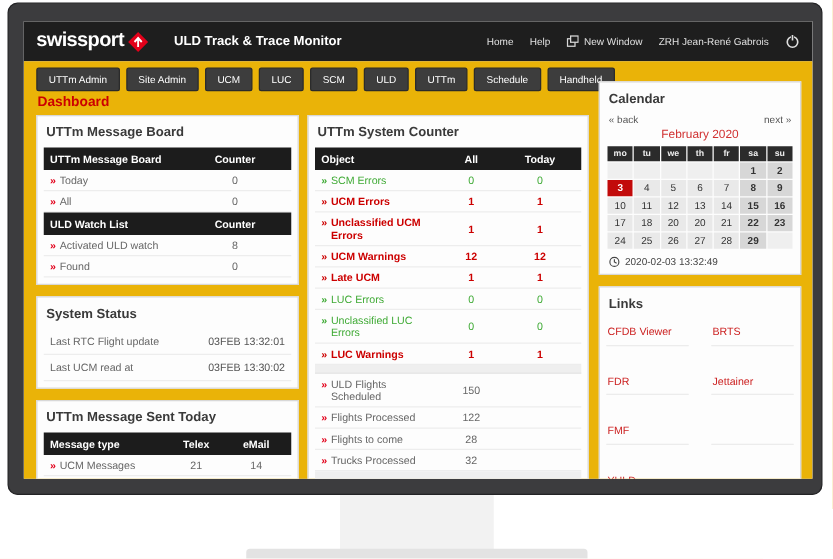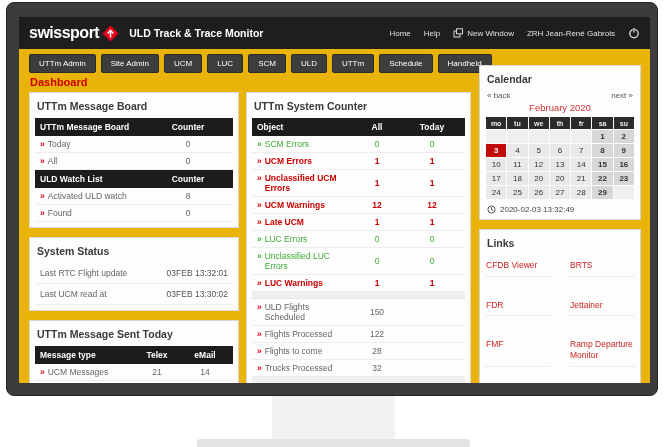--- a/index.html
+++ b/index.html
@@ -13,21 +13,21 @@
   .screen { position:absolute; left:12px; top:14px; width:631px; height:366px;
             background:#f1f1f1; overflow:hidden; }
   .stand-neck { position:absolute; left:272px; top:396px; width:123px; height:44px; background:#f2f2f2; }
   .stand-base { position:absolute; left:197px; top:439px; width:273px; height:8px; background:#e3e3e3; border-radius:3px 3px 0 0; }
 
   
   .appbar { position:absolute; left:0; top:0; width:100%; height:32px; background:#1e1e1e;
             display:flex; align-items:center; padding:0 10px; }
   .logo-text { color:#fff; font-weight:bold; font-size:16px; letter-spacing:-0.5px; }
   .logo-mark { width:17px; height:17px; margin-left:3px; }
-  .app-title { color:#fff; font-weight:bold; font-size:10.5px; margin-left:10px; }
+  .app-title { color:#fff; font-weight:bold; font-size:10.5px; margin-left:20px; }
   .appbar-right { margin-left:auto; display:flex; align-items:center; gap:13px; color:#e0e0e0; font-size:8px; }
   .appbar-right a { color:#e0e0e0; text-decoration:none; cursor:pointer; }
   .newwin { display:flex; align-items:center; gap:4px; cursor:pointer; }
   .pwr { width:12px; height:12px; cursor:pointer; }
 
   
   .content { position:absolute; left:0; top:32px; width:100%; height:405px; background:#eab308; }
   .tabs { position:absolute; left:10px; top:5px; display:flex; gap:5px; }
   .tab { background:#3d3d3d; color:#fff; font-size:8px; padding:4px 9px; border:1px solid #2b2b2b;
          border-radius:2px; cursor:pointer; white-space:nowrap; }
@@ -398,21 +398,20 @@
           </div>
 
           <div class="panel">
             <div class="panel-title">Links</div>
             <div class="links-grid">
               <span class="link-cell">CFDB Viewer</span>
               <span class="link-cell">BRTS</span>
               <span class="link-cell">FDR</span>
               <span class="link-cell">Jettainer</span>
               <span class="link-cell">FMF</span>
-              <span class="link-cell">Ramp Departure Monitor</span>
               <span class="link-cell"></span>
               <span class="link-cell">YULD</span>
               <span class="link-cell"></span>
             </div>
           </div>
         </div>
 
       </div>
     </div>
   </div>

